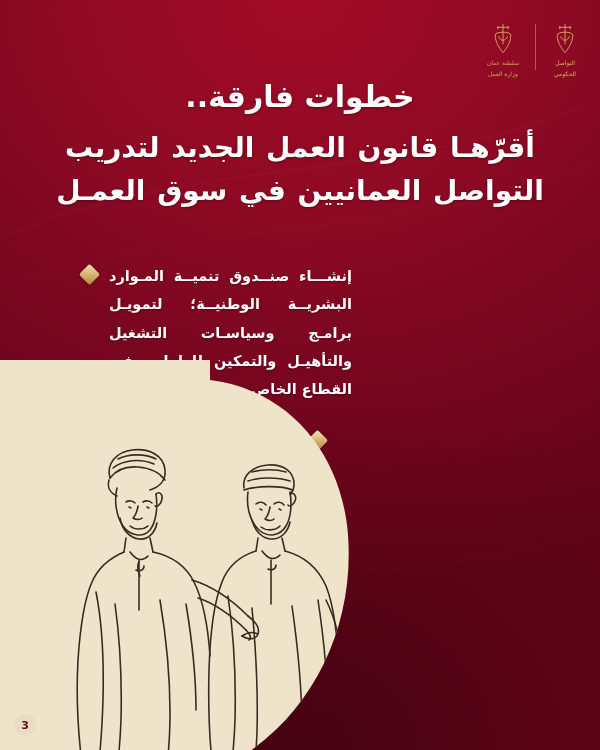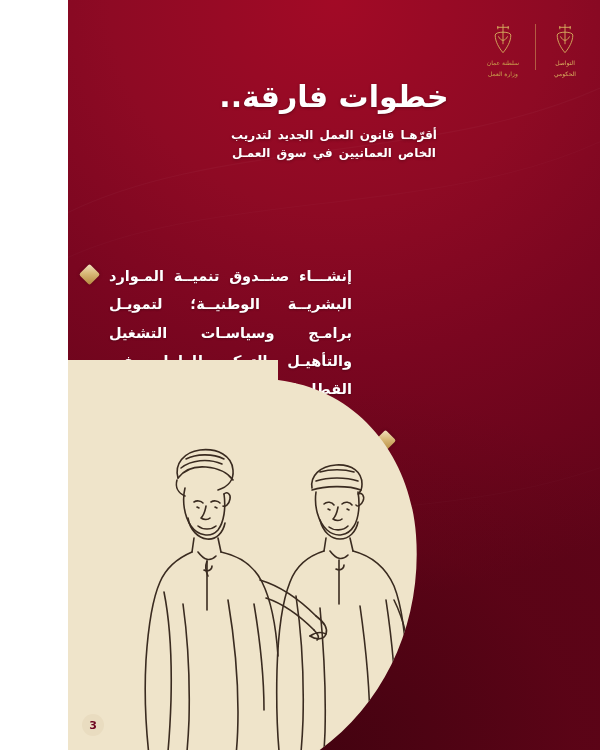--- a/index.html
+++ b/index.html
@@ -2,21 +2,21 @@
 <html lang="ar" dir="rtl"><head>
 <meta charset="utf-8">
 <style>
   html, body {
     margin: 0;
     padding: 0;
     background: #ffffff;
   }
   .poster {
     position: relative;
-    width: 532px;
+    width: 600px;
     height: 750px;
     overflow: hidden;
     font-family: "DejaVu Sans", sans-serif;
     background:
       radial-gradient(ellipse 120% 80% at 50% 0%, #a20a26 0%, #8e0a24 35%, #7a0620 60%, #5e0418 100%),
       #6e0520;
     color: #ffffff;
   }
   
   .vignette {
@@ -82,21 +82,21 @@
   }
   .title-main {
     font-size: 30px;
     font-weight: 700;
     letter-spacing: 0px;
     margin: 0 0 10px 0;
     line-height: 1.25;
     text-shadow: 0 1px 3px rgba(0,0,0,0.35);
   }
   .title-sub {
-    font-size: 12px;
+    font-size: 28px;
     font-weight: 700;
     line-height: 1.55;
     margin: 0;
     word-spacing: 2px;
     text-shadow: 0 1px 3px rgba(0,0,0,0.3);
   }
 
   
   .block {
     position: absolute;
@@ -211,21 +211,21 @@
       </svg>
       <div class="logo-cap">التواصل</div>
       <div class="logo-cap">الحكومي</div>
     </div>
 
   </div>
 
   <div class="title-wrap">
     <h1 class="title-main">خطوات فارقة..</h1>
     <p class="title-sub">أقرّهـا قانون العمل الجديد لتدريب</p>
-    <p class="title-sub">الخاص العمانيين في سوق العمـل</p>
+    <p class="title-sub">التواصل العمانيين في سوق العمـل</p>
   </div>
 
   <div class="block block-1">
     <span class="diamond"></span>
     <div class="block-text">إنشـــاء صنــدوق تنميــة المـوارد البشريــة الوطنيــة؛ لتمويـل برامـج وسياسـات التشغيل والتأهيـل والتمكين للعاملين في القطاع الخاص</div>
   </div>
 
   <div class="block block-2">
     <span class="diamond"></span>
   </div>

